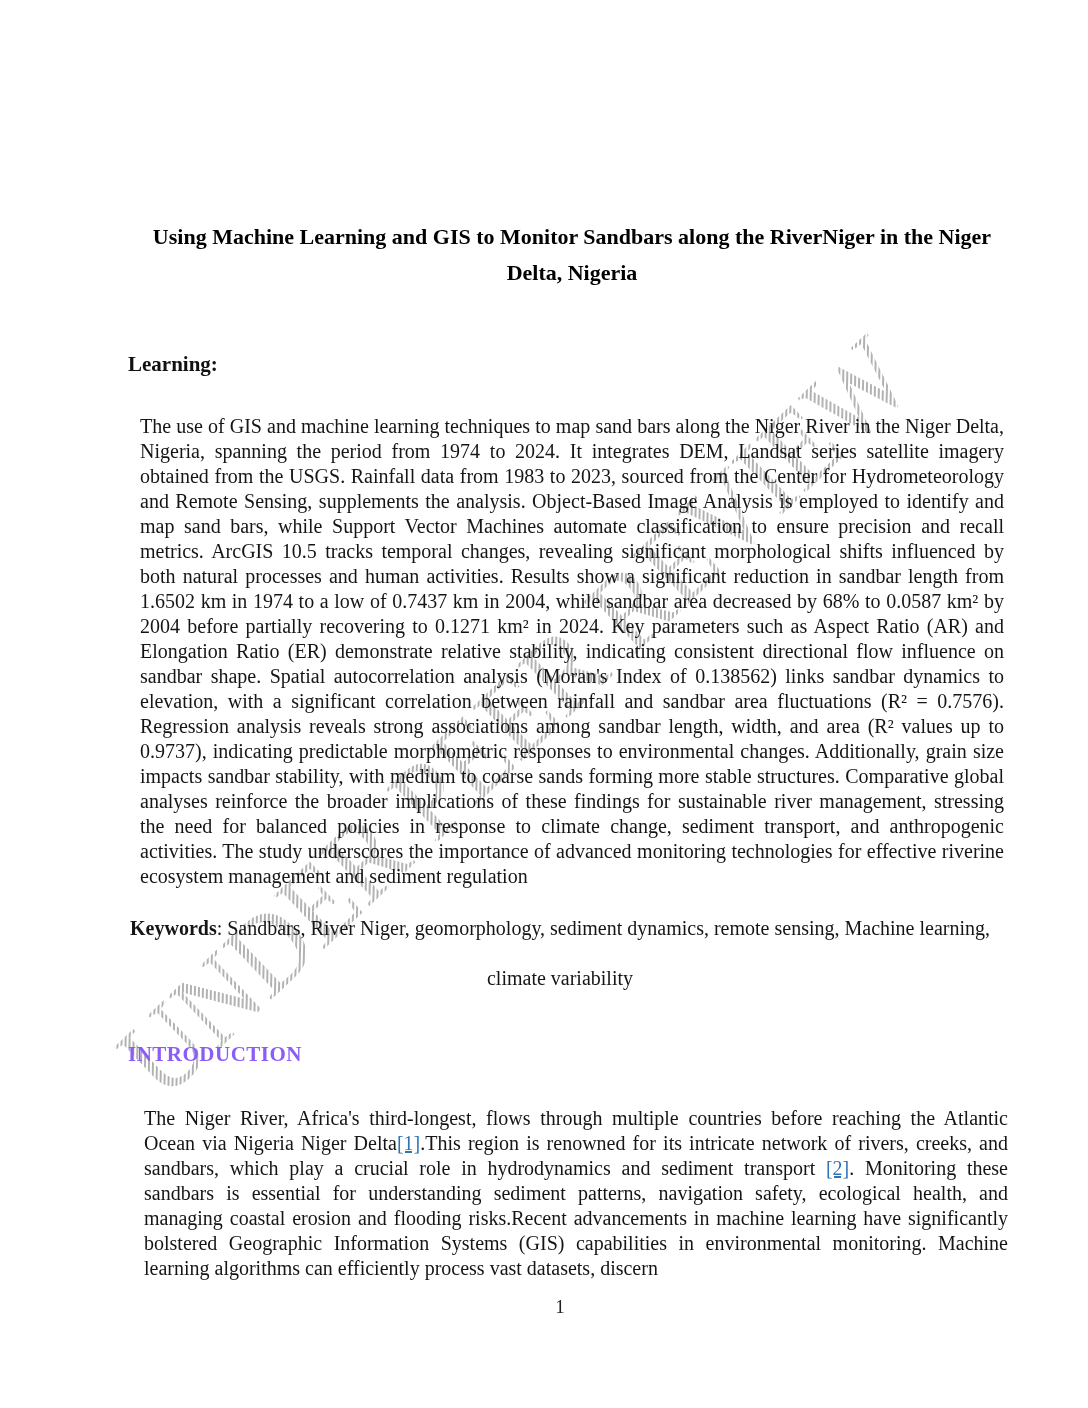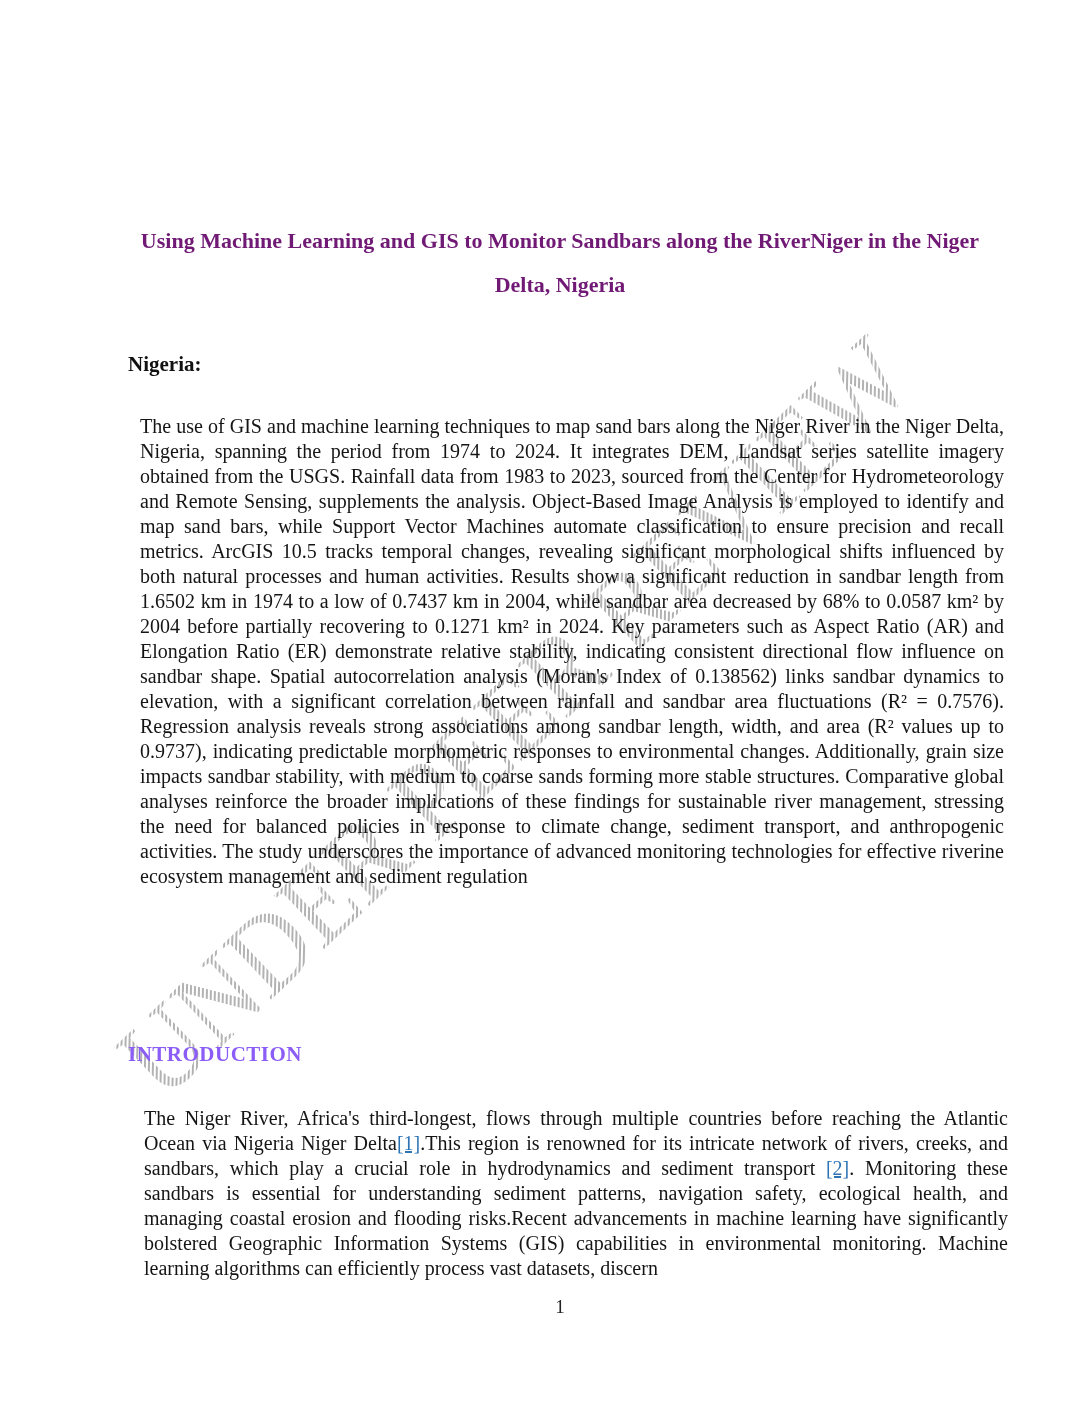--- a/index.html
+++ b/index.html
@@ -23,29 +23,29 @@
     z-index: 0;
   }
   .wm-stripe { fill: var(--watermark, #b0b0b0); }
   .wm-text {
     font-family: "Liberation Serif", "DejaVu Serif", serif;
     font-weight: normal;
   }
   .content-layer { position: absolute; top:0; left:0; z-index: 1; width:100%; height:100%; }
   .paper-title {
     position: absolute;
-    left: 128px;
+    left: 140px;
     top: 219px;
     width: 864px;
     margin: 0;
     text-align: center;
     font-size: 22px;
     font-weight: bold;
-    line-height: 44px;
-    color: #701a75;
+    line-height: 36px;
+    color: #000000;
   }
   .abstract-heading {
     position: absolute;
     left: 128px;
     top: 352px;
     font-size: 21px;
     font-weight: bold;
     color: #111111;
   }
   .abstract-body {
@@ -113,24 +113,27 @@
         <rect class="wm-stripe" x="0" y="0" width="2" height="4"></rect>
       </pattern>
     </defs>
     <text class="wm-text" x="0" y="0" transform="translate(163,1102) rotate(-43.5)" font-size="112" textLength="1040" lengthAdjust="spacingAndGlyphs" fill="url(#wm-hatch)">UNDER PEER REVIEW</text>
   </svg>
 
   <div class="content-layer">
 
     <h1 class="paper-title">Using Machine Learning and GIS to Monitor Sandbars along the RiverNiger in the Niger Delta, Nigeria</h1>
 
-    <div class="abstract-heading">Nigeria:</div>
+    <div class="abstract-heading">Learning:</div>
 
     <p class="abstract-body">The use of GIS and machine learning techniques to map sand bars along the Niger River in the Niger Delta, Nigeria, spanning the period from 1974 to 2024. It integrates DEM, Landsat series satellite imagery obtained from the USGS. Rainfall data from 1983 to 2023, sourced from the Center for Hydrometeorology and Remote Sensing, supplements the analysis. Object-Based Image Analysis is employed to identify and map sand bars, while Support Vector Machines automate classification to ensure precision and recall metrics. ArcGIS 10.5 tracks temporal changes, revealing significant morphological shifts influenced by both natural processes and human activities. Results show a significant reduction in sandbar length from 1.6502 km in 1974 to a low of 0.7437 km in 2004, while sandbar area decreased by 68% to 0.0587 km² by 2004 before partially recovering to 0.1271 km² in 2024. Key parameters such as Aspect Ratio (AR) and Elongation Ratio (ER) demonstrate relative stability, indicating consistent directional flow influence on sandbar shape. Spatial autocorrelation analysis (Moran's Index of 0.138562) links sandbar dynamics to elevation, with a significant correlation between rainfall and sandbar area fluctuations (R² = 0.7576). Regression analysis reveals strong associations among sandbar length, width, and area (R² values up to 0.9737), indicating predictable morphometric responses to environmental changes. Additionally, grain size impacts sandbar stability, with medium to coarse sands forming more stable structures. Comparative global analyses reinforce the broader implications of these findings for sustainable river management, stressing the need for balanced policies in response to climate change, sediment transport, and anthropogenic activities. The study underscores the importance of advanced monitoring technologies for effective riverine ecosystem management and sediment regulation</p>
 
+    <div class="keywords-block">
+      <span class="keywords-label">Keywords</span><span>: Sandbars, River Niger, geomorphology, sediment dynamics, remote sensing, Machine learning, climate variability</span>
+    </div>
 
     <div class="intro-heading">INTRODUCTION</div>
 
     <p class="intro-body">
       <span>The Niger River, Africa's third-longest, flows through multiple countries before reaching the Atlantic Ocean via Nigeria Niger Delta</span><a class="ref-link">[1]</a><span>.This region is renowned for its intricate network of rivers, creeks, and sandbars, which play a crucial role in hydrodynamics and sediment transport </span><a class="ref-link">[2]</a><span>. Monitoring these sandbars is essential for understanding sediment patterns, navigation safety, ecological health, and managing coastal erosion and flooding risks.Recent advancements in machine learning have significantly bolstered Geographic Information Systems (GIS) capabilities in environmental monitoring. Machine learning algorithms can efficiently process vast datasets, discern</span>
     </p>
 
     <div class="page-number">1</div>
 
   </div>

